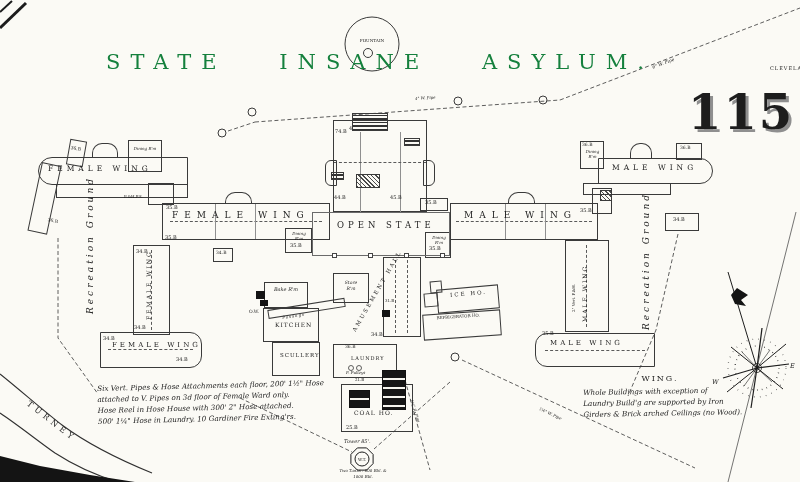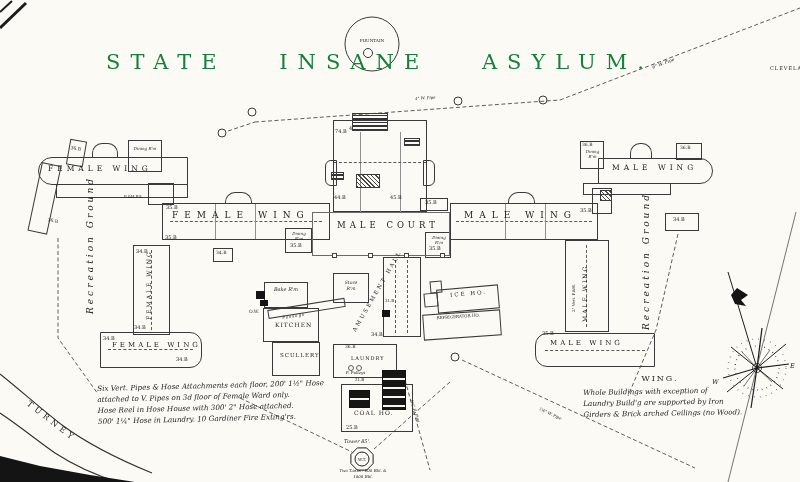--- a/index.html
+++ b/index.html
@@ -176,27 +176,28 @@
   <div class="bld" style="left:437px;top:287px;width:62px;height:24px;transform:rotate(-5deg)"></div>
   <div class="bld" style="left:424px;top:293px;width:14px;height:14px;transform:rotate(-5deg)"></div>
   <div class="bld" style="left:430px;top:281px;width:12px;height:12px;transform:rotate(-5deg)"></div>
   <div class="bld" style="left:423px;top:312px;width:78px;height:26px;transform:rotate(-4deg)"></div>
   <div class="bld" style="left:333px;top:344px;width:64px;height:34px"></div>
   <div class="bld" style="left:341px;top:384px;width:72px;height:48px"></div>
   <div class="bins" style="position:absolute;left:382px;top:370px;width:22px;height:38px"></div>
   <div class="bins" style="position:absolute;left:349px;top:390px;width:19px;height:16px"></div>
 
   <div class="lbl" id="title">STATE INSANE ASYLUM.</div>
+  <div class="lbl" id="pagenum">115</div>
   <div class="lbl t5" style="left:770px;top:66px;letter-spacing:1px">CLEVELAND</div>
 
   <div class="lbl t8" style="left:48px;top:165px;font-size:7.5px;letter-spacing:4px">FEMALE WING</div>
   <div class="lbl t8" style="left:612px;top:164px;font-size:7.5px;letter-spacing:4px">MALE WING</div>
   <div class="lbl t9" style="left:172px;top:211px;letter-spacing:6px">FEMALE WING</div>
   <div class="lbl t9" style="left:464px;top:211px;letter-spacing:6px">MALE WING</div>
-  <div class="lbl" style="left:337px;top:221px;font-size:8.5px;letter-spacing:4px">MALE COURT</div>
+  <div class="lbl" style="left:337px;top:221px;font-size:8.5px;letter-spacing:4px">OPEN STATE</div>
   <div class="lbl t6" style="left:146px;top:320px;letter-spacing:2px;transform:rotate(-90deg)">FEMALE WING</div>
   <div class="lbl t6" style="left:582px;top:322px;letter-spacing:2px;transform:rotate(-90deg)">MALE WING</div>
   <div class="lbl t7" style="left:112px;top:342px;font-size:7px;letter-spacing:3px">FEMALE WING</div>
   <div class="lbl t7" style="left:550px;top:340px;font-size:7px;letter-spacing:3px">MALE WING</div>
 
   <div class="lbl t9 it" style="left:86px;top:314px;letter-spacing:3px;transform:rotate(-90deg)">Recreation Ground</div>
   <div class="lbl t9 it" style="left:642px;top:330px;letter-spacing:3px;transform:rotate(-90deg)">Recreation Ground</div>
 
   <div class="lbl t4 it wrap" style="left:133px;top:146px;width:24px">Dining R'm</div>
   <div class="lbl t4 it wrap" style="left:288px;top:231px;width:22px">Dining R'm</div>

